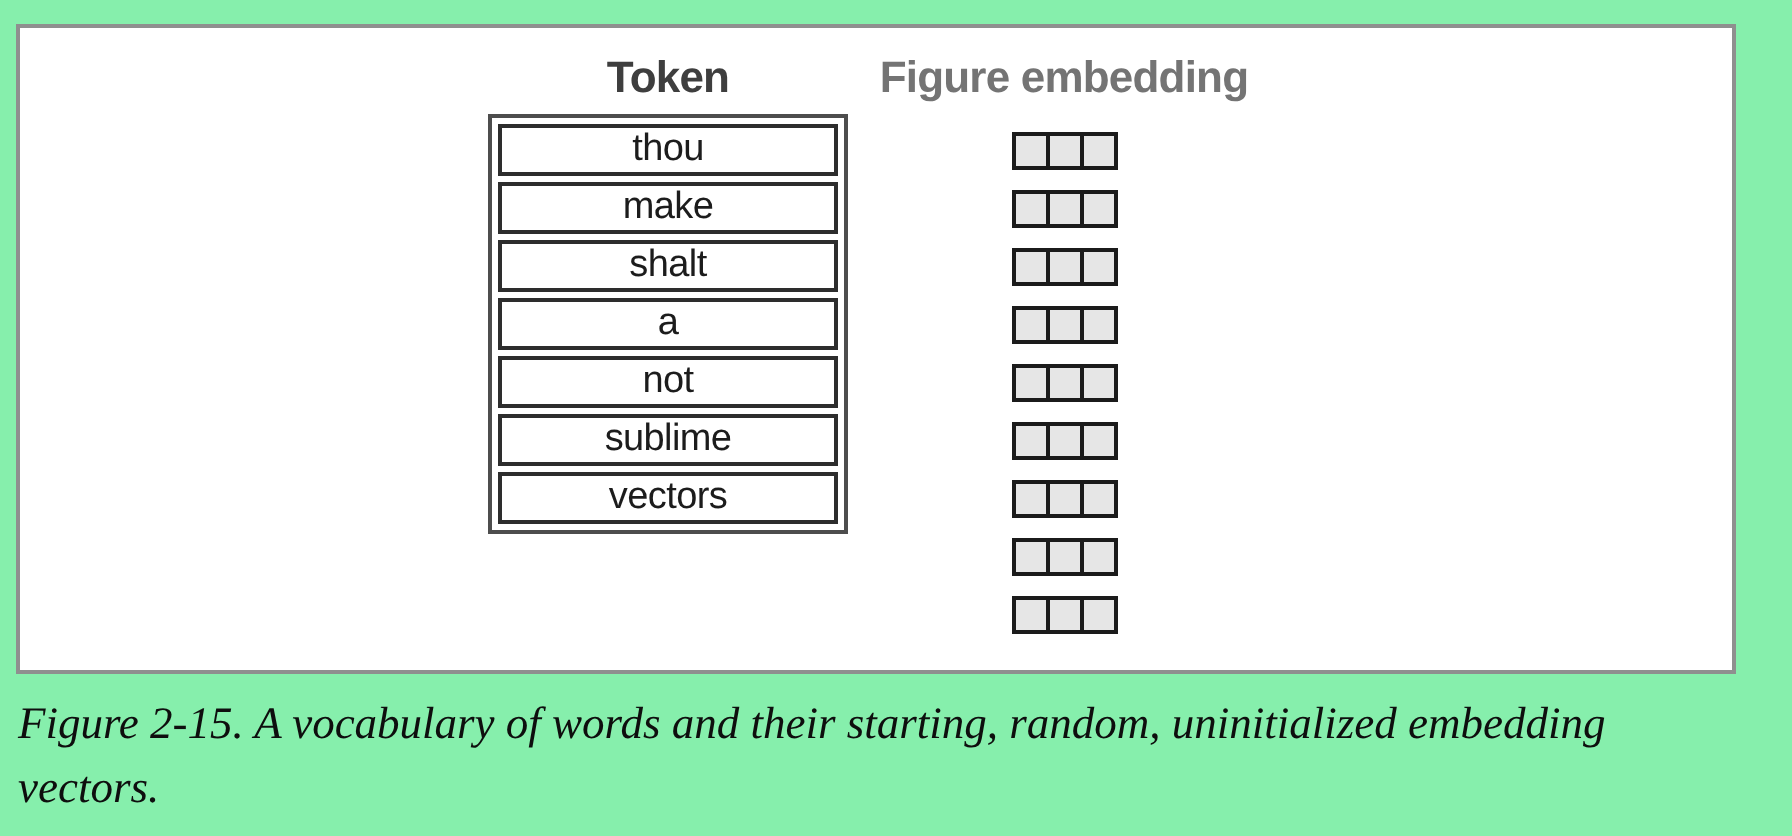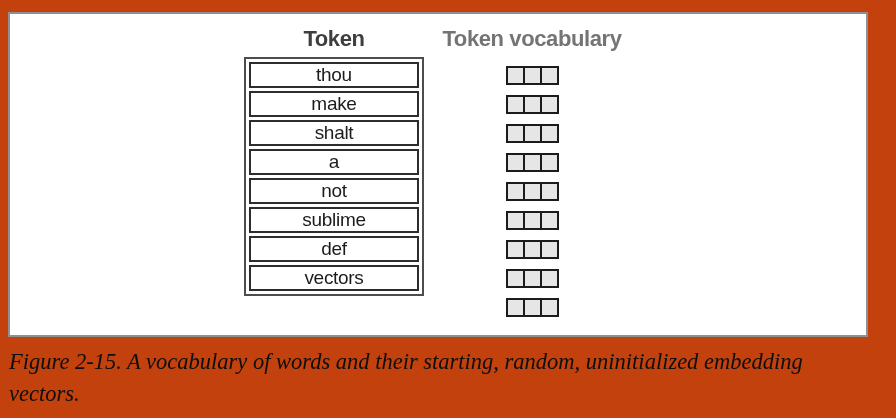--- a/index.html
+++ b/index.html
@@ -2,21 +2,21 @@
 <html><head>
 <meta charset="utf-8">
 <style>
   * { margin: 0; padding: 0; box-sizing: border-box; }
   html, body {
     width: 896px; height: 418px;
     background: #ffffff;
     font-family: "Liberation Sans", sans-serif;
     overflow: hidden;
   }
-  .page { position: relative; width: 896px; height: 418px; background: #c2410c; padding-left: 42px; }
+  .page { position: relative; width: 896px; height: 418px; background: #86efac; padding-left: 42px; }
 
   
   .figure-frame {
     position: absolute;
     left: 8px; top: 12px;
     width: 860px; height: 325px;
     border: 2px solid #8f8f8f;
     background: #ffffff;
   }
 
@@ -105,30 +105,29 @@
 </style>
 </head>
 <body>
 
 <div class="page">
 
   <div class="figure-frame">
 
     <div class="col-header token-hdr">Token</div>
 
-    <div class="col-header embed-hdr">Token vocabulary</div>
+    <div class="col-header embed-hdr">Figure embedding</div>
 
     <div class="token-table" id="token-table">
         <div class="token-row">thou</div>
         <div class="token-row">make</div>
         <div class="token-row">shalt</div>
         <div class="token-row">a</div>
         <div class="token-row">not</div>
         <div class="token-row">sublime</div>
-        <div class="token-row">def</div>
         <div class="token-row">vectors</div>
       </div>
 
     <div class="embedding-col" id="embedding-col">
         <div class="vec-wrap">
           <div class="embedding-vector">
             <div class="embedding-cell"></div>
             <div class="embedding-cell"></div>
             <div class="embedding-cell"></div>
           </div>

